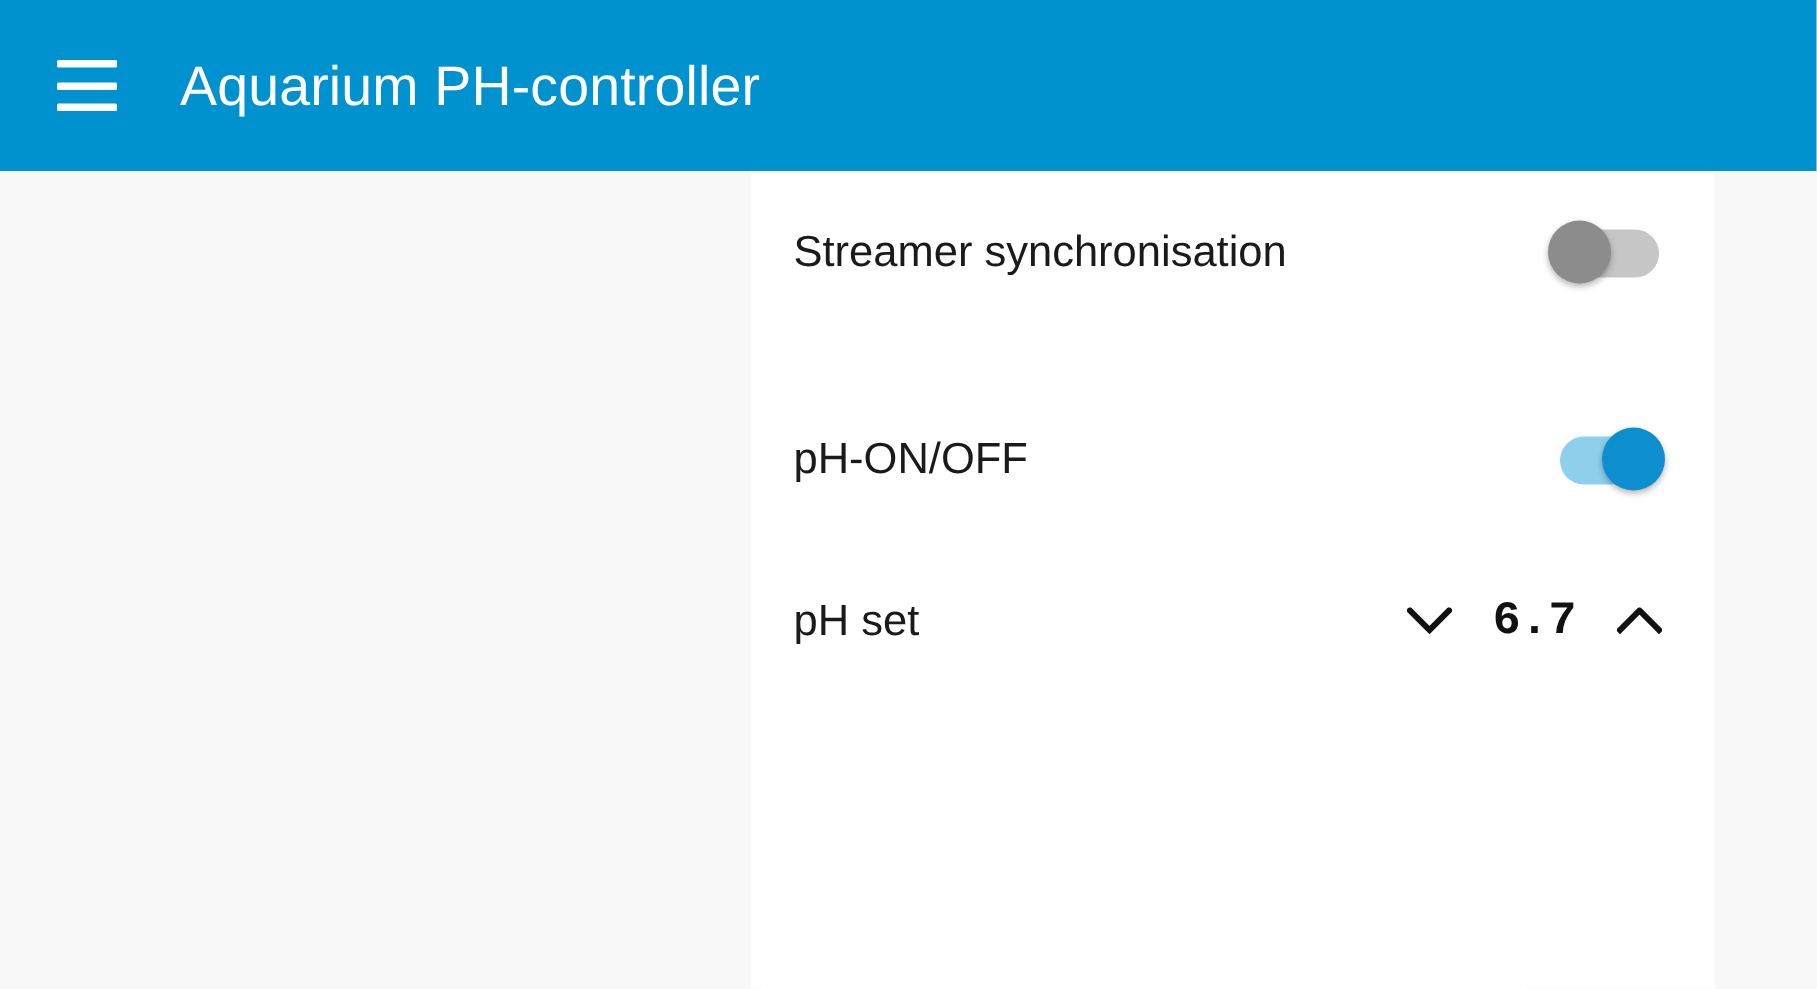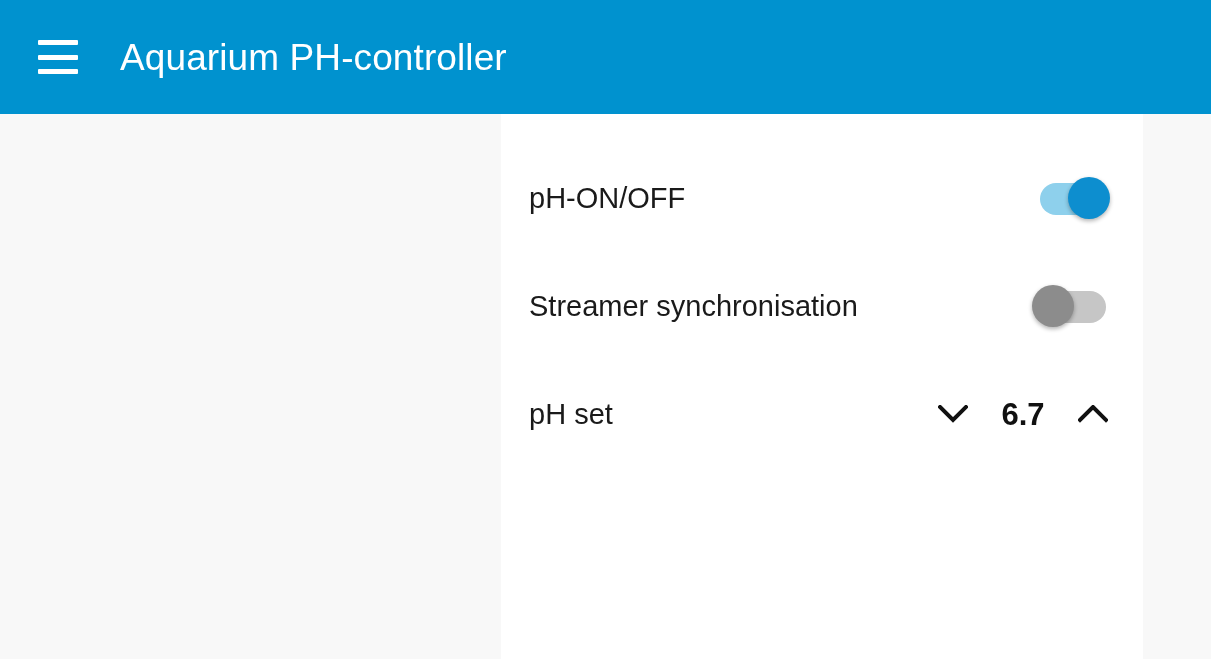--- a/index.html
+++ b/index.html
@@ -141,20 +141,21 @@
   .switch.on .track { background: #8ed0ec; }
   .switch.on .thumb { right: 0; background: #0d8ecf; }
   .switch.off .track { background: #c6c6c6; }
   .switch.off .thumb { left: 0; background: #8c8c8c; }
 
   
   .stepper {
     display: flex;
     align-items: center;
     flex: 0 0 auto;
+    font-family: Liberation Mono, monospace;
   }
   .chev {
     width: 44px;
     height: 44px;
     display: flex;
     align-items: center;
     justify-content: center;
     cursor: pointer;
     flex: 0 0 auto;
   }
@@ -181,31 +182,31 @@
       <span></span>
     </div>
     <div class="appbar-title">Aquarium PH-controller</div>
   </div>
 
   <div class="content">
 
     <div class="card">
 
 
-      <div class="row row-toggle-first">
-        <div class="row-label">pH-ON/OFF</div>
-        <div class="switch on">
+      <div class="row">
+        <div class="row-label">Streamer synchronisation</div>
+        <div class="switch off">
           <div class="track"></div>
           <div class="thumb"></div>
         </div>
       </div>
 
-      <div class="row">
-        <div class="row-label">Streamer synchronisation</div>
-        <div class="switch off">
+      <div class="row row-toggle-first">
+        <div class="row-label">pH-ON/OFF</div>
+        <div class="switch on">
           <div class="track"></div>
           <div class="thumb"></div>
         </div>
       </div>
 
       <div class="row">
         <div class="row-label">pH set</div>
         <div class="stepper">
           <div class="chev">
             <svg width="30" height="18" viewBox="0 0 30 18" aria-hidden="true">

